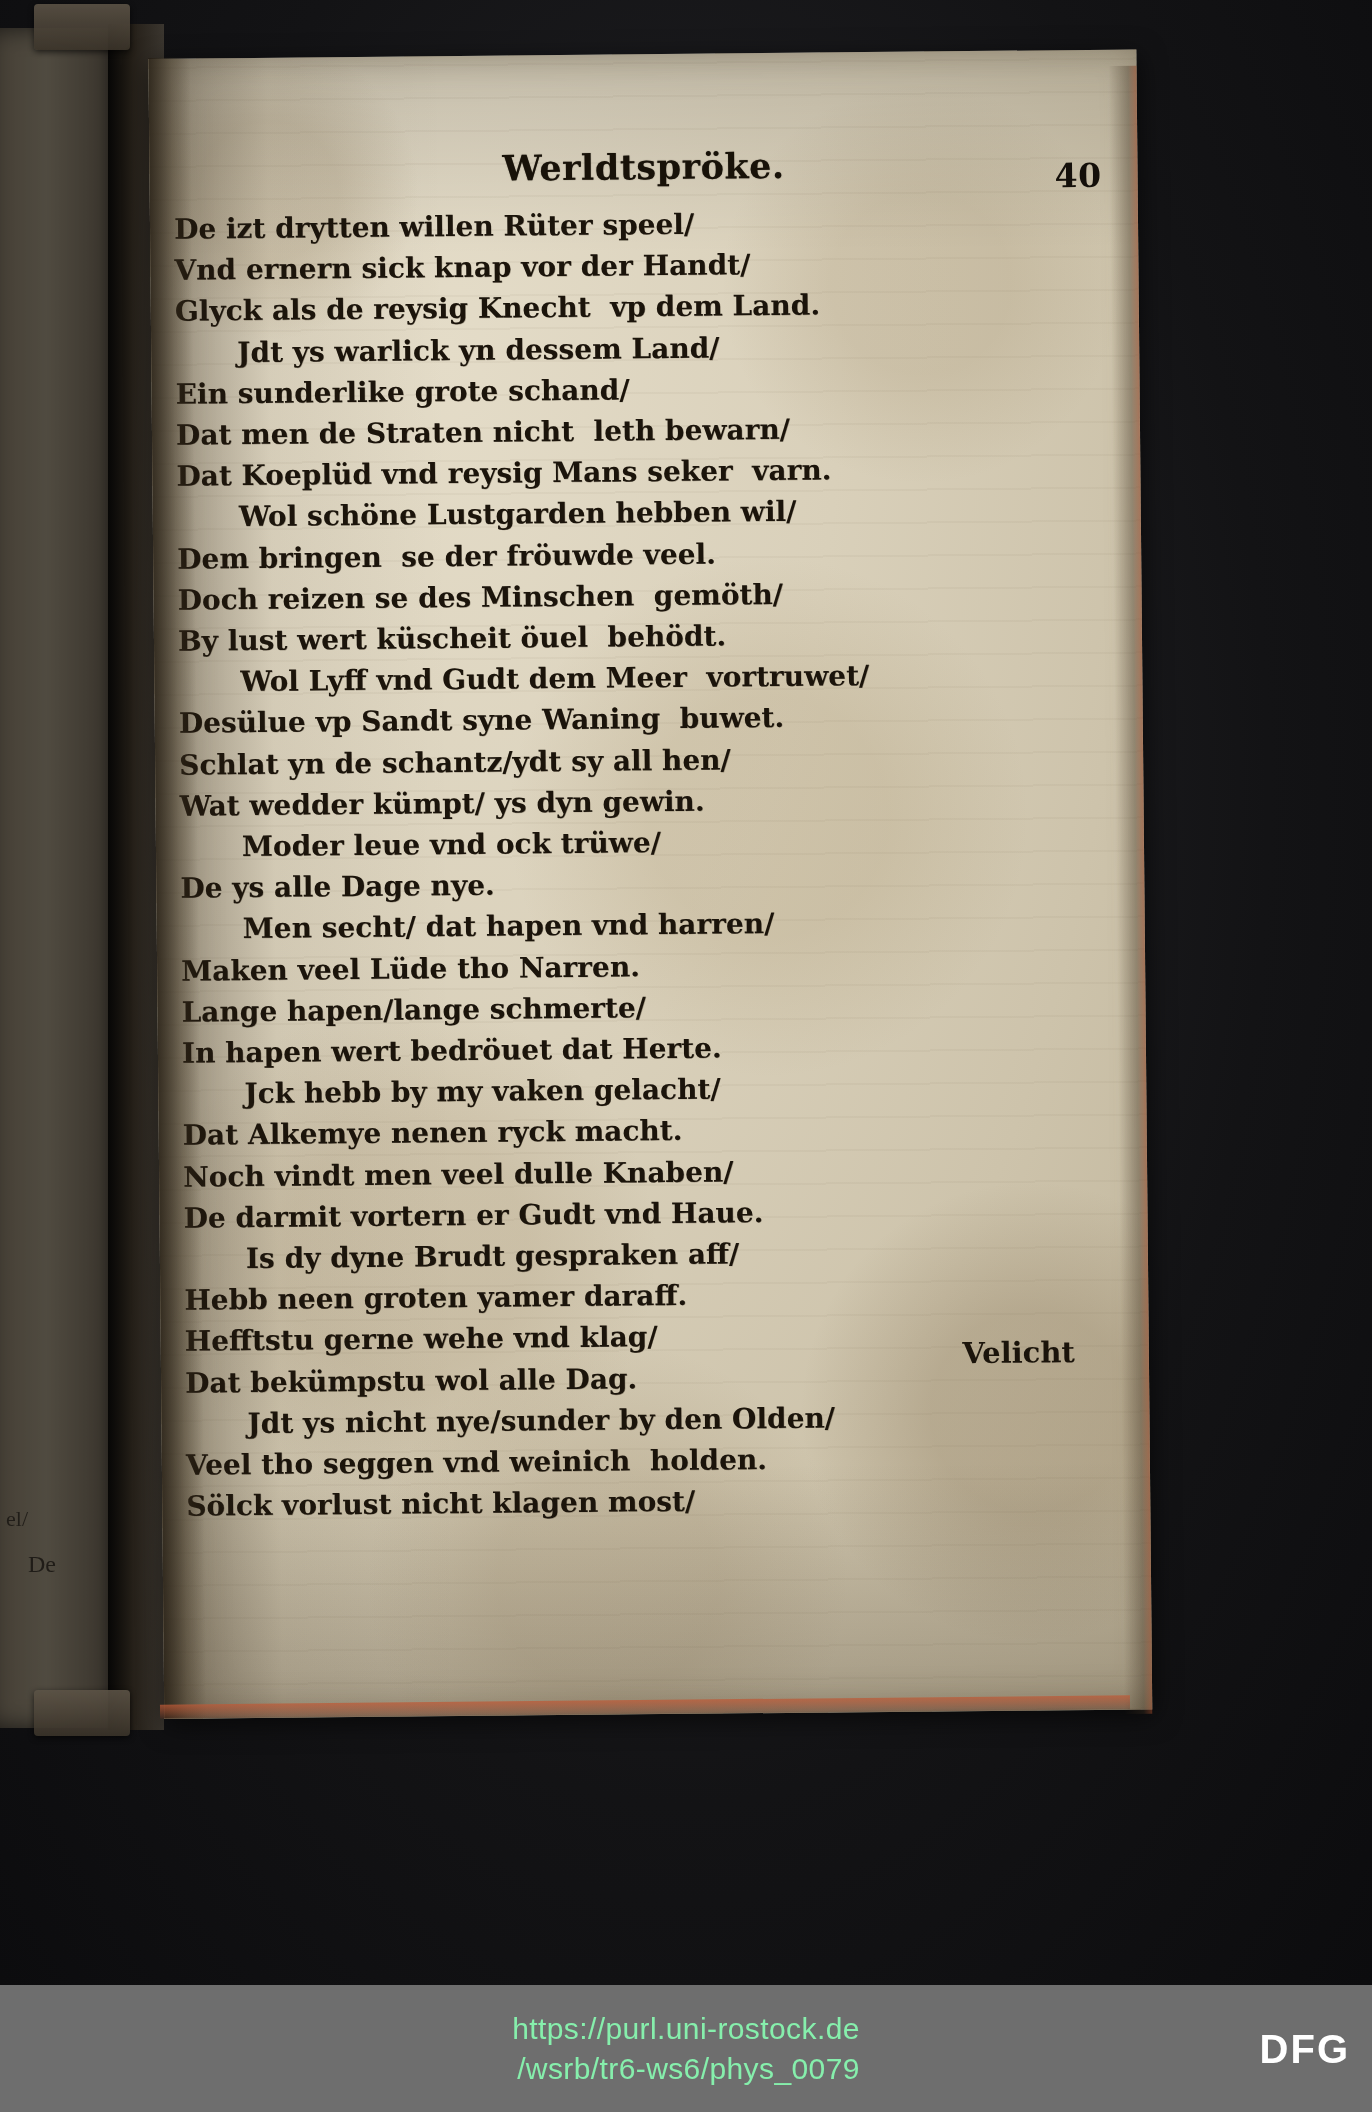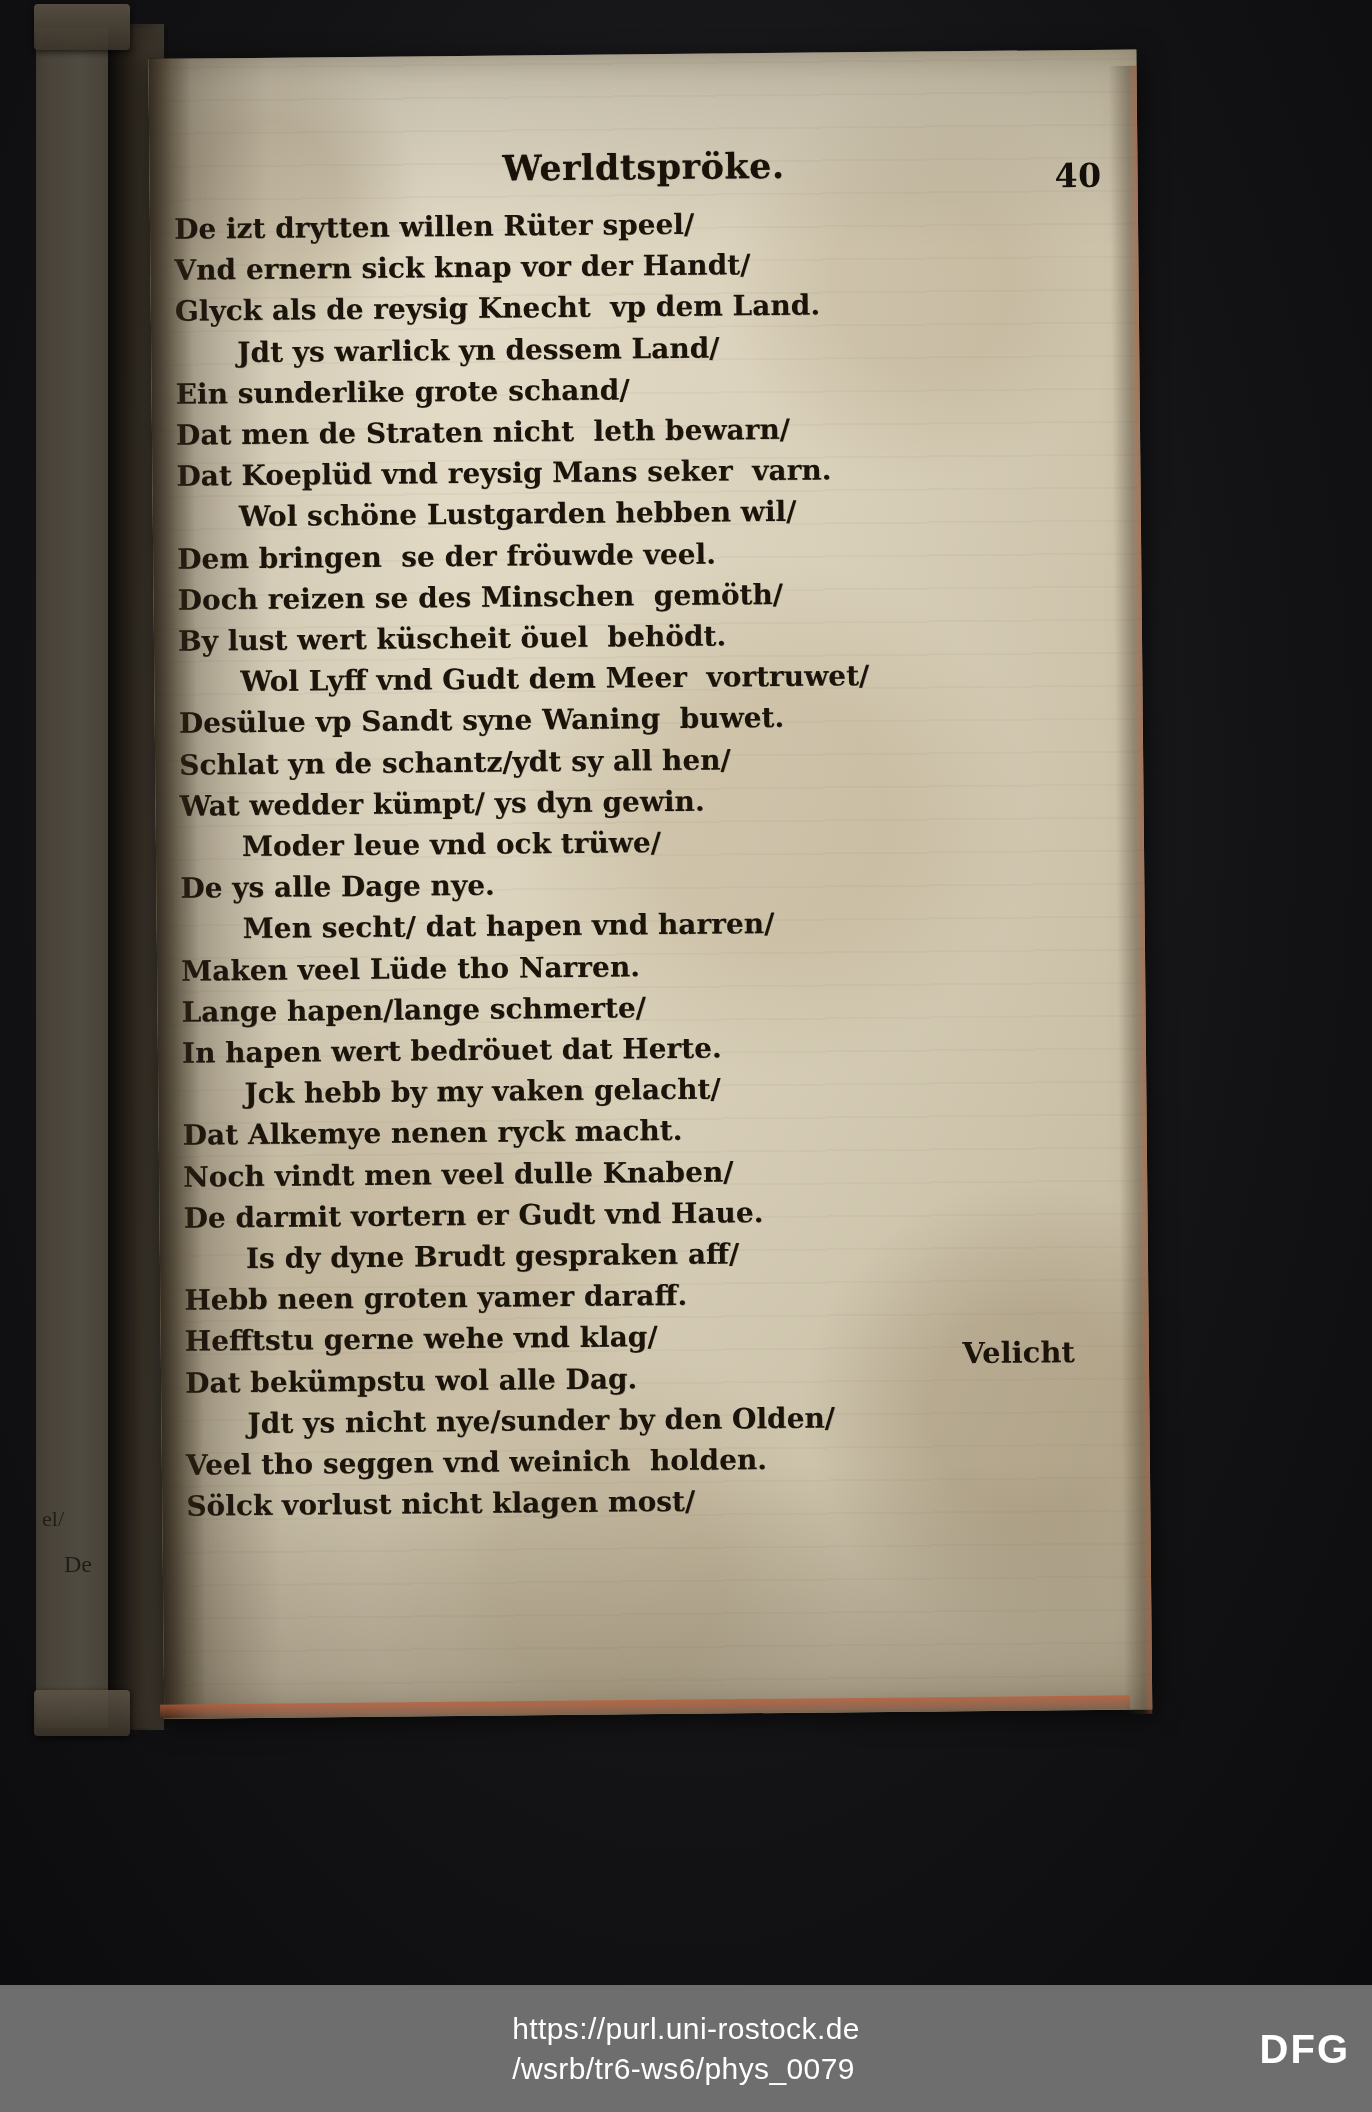--- a/index.html
+++ b/index.html
@@ -30,21 +30,20 @@
   }
 
   
   .left-page {
     position: absolute;
     left: 0; top: 28px;
     width: 132px; height: 1700px;
     background: linear-gradient(90deg, #6d6352 0%, #7d7462 35%, #5d5446 75%, #2a2620 100%);
     filter: brightness(0.62) contrast(0.95);
     box-shadow: inset -14px 0 24px rgba(0,0,0,0.75);
-    margin-left: 36px;
   }
   .left-page .lp-text {
     position: absolute;
     left: 2px; right: 8px;
     color: #241d13;
     font-size: 19px;
     line-height: 30px;
     opacity: 0.55;
     font-family: "DejaVu Serif", serif;
     transform: rotate(-0.6deg);
@@ -239,25 +238,25 @@
     left: 0;
     bottom: 0;
     width: 1372px;
     height: 127px;
     background: #6e6e6e;
     display: flex;
     align-items: center;
     justify-content: center;
   }
   .footer-url {
-    color: #ffffff;
+    color: #86efac;
     font-family: "Liberation Sans", sans-serif;
     font-size: 30px;
     line-height: 40px;
-    text-align: left;
+    text-align: right;
     letter-spacing: 0.4px;
   }
   .dfg-logo {
     position: absolute;
     right: 22px;
     top: 50%;
     transform: translateY(-50%);
     font-family: "Liberation Sans", sans-serif;
     font-weight: 700;
     font-size: 40px;

